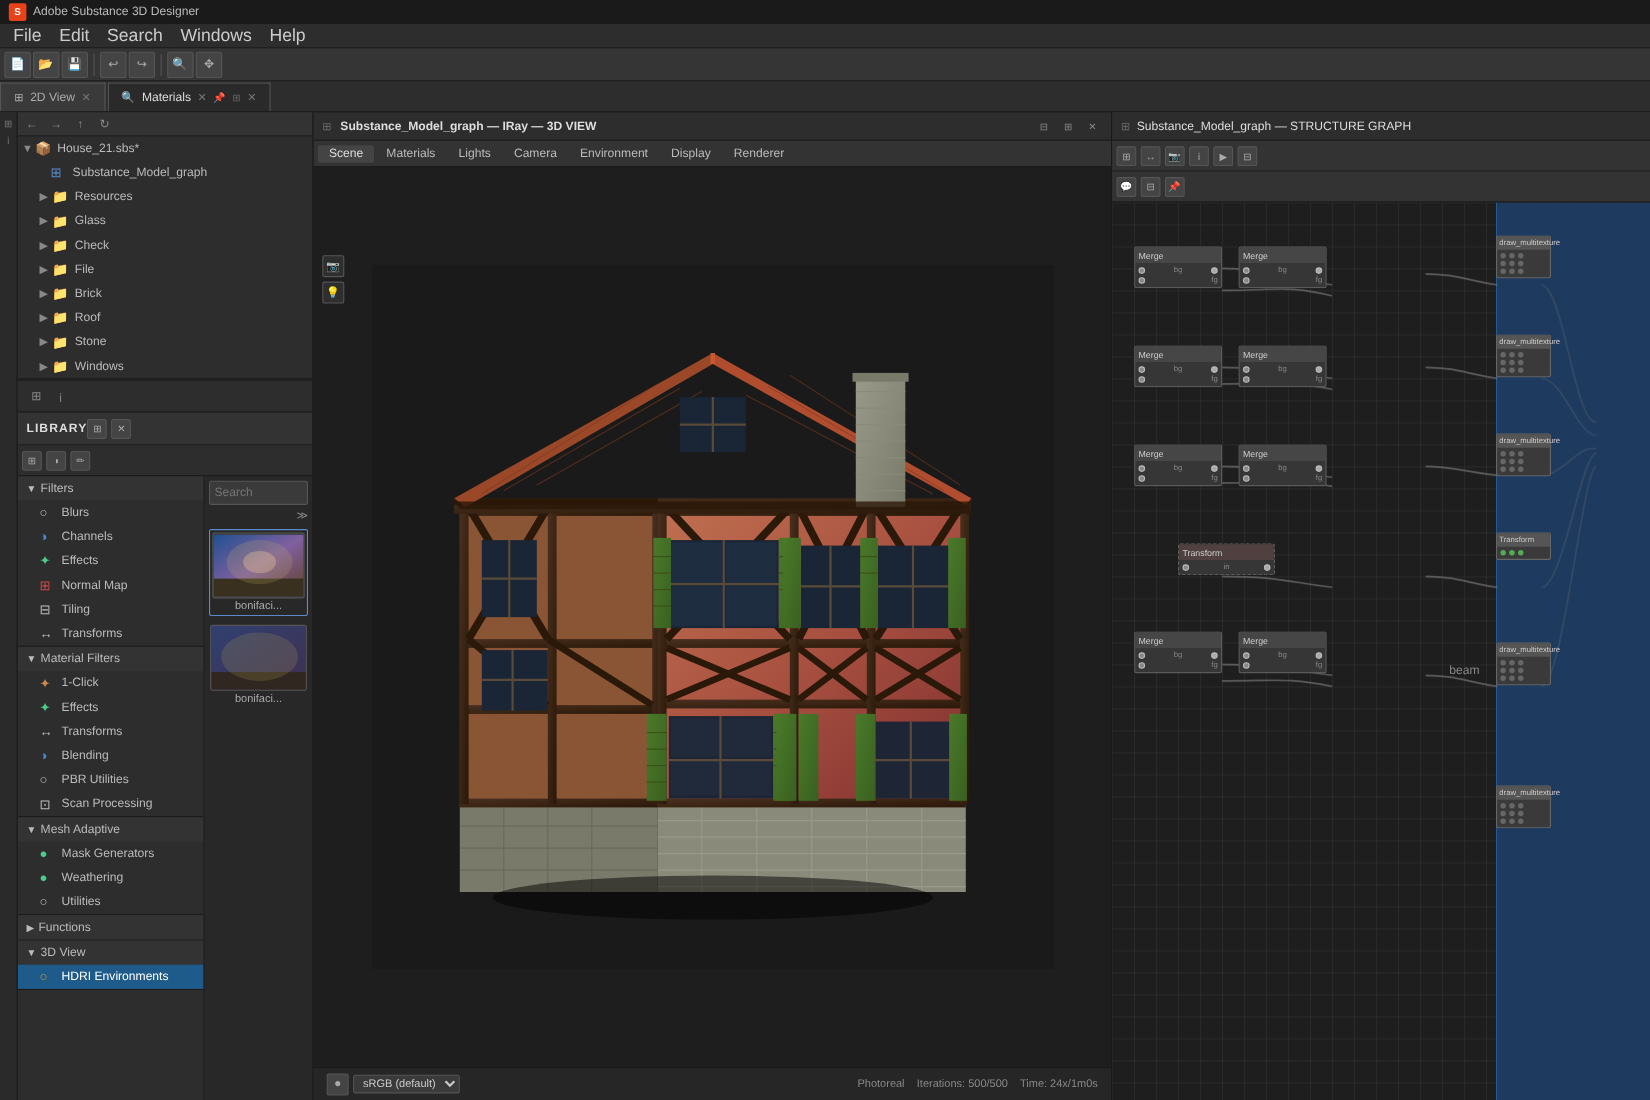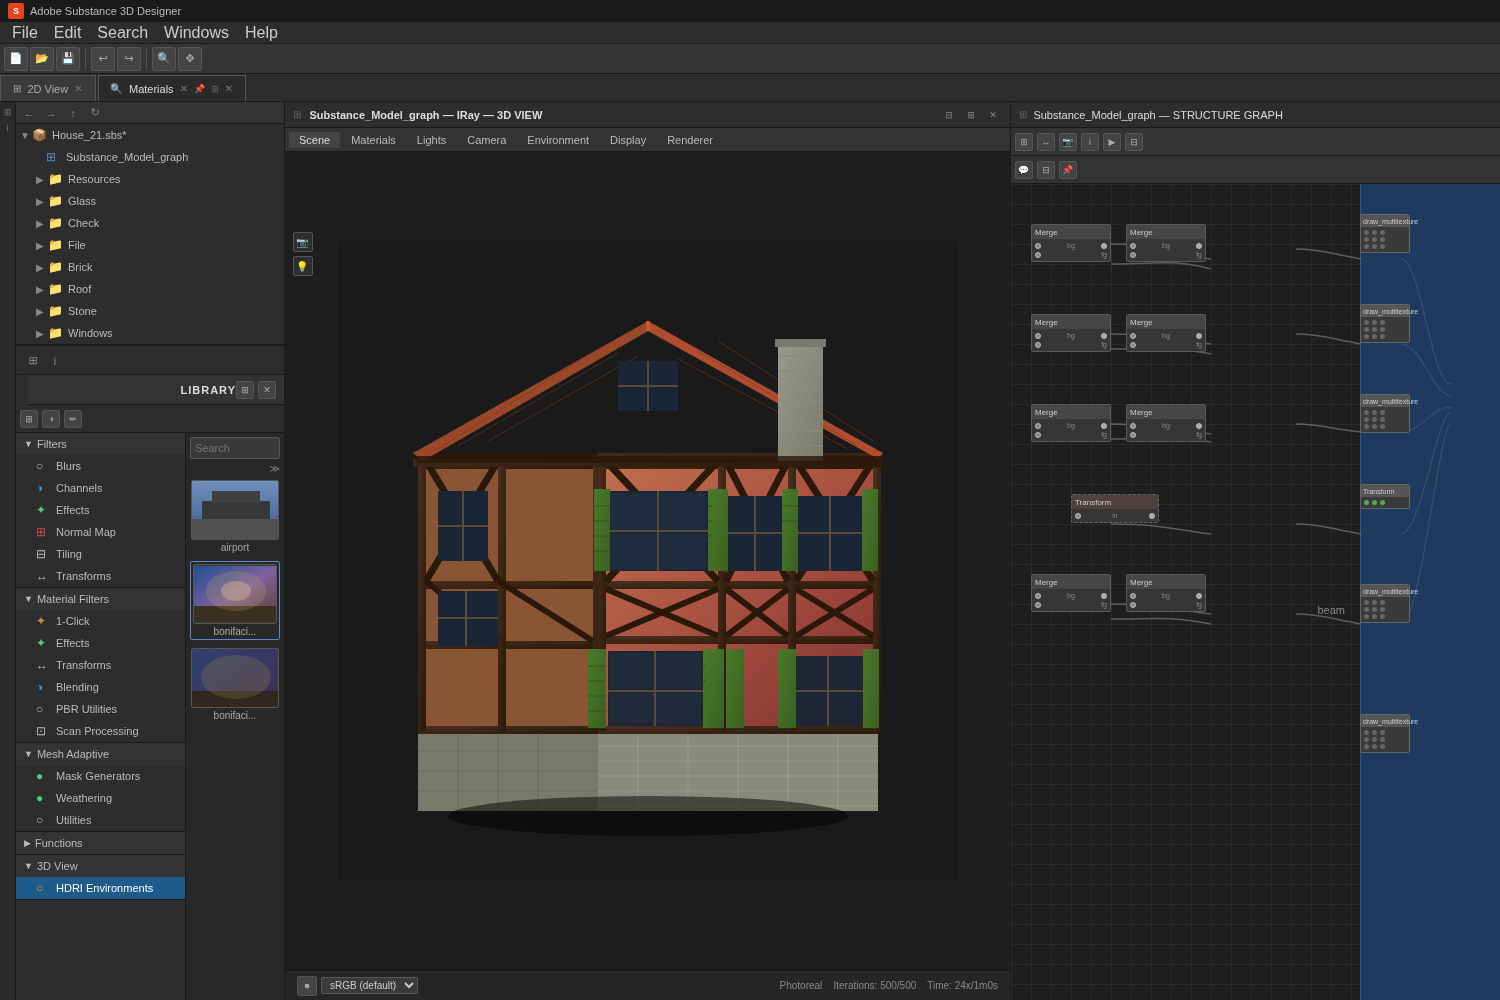--- a/index.html
+++ b/index.html
@@ -136,22 +136,21 @@
       min-height: 0;
     }
 
     #library-header {
       height: 30px;
       background: #333;
       display: flex;
       align-items: center;
       padding: 0 8px;
       border-bottom: 1px solid #1a1a1a;
-      justify-content: flex-end;
-      margin-left: 12px;
+      justify-content: flex-start;
     }
     .library-title {
       font-size: 11px;
       font-weight: bold;
       color: #ddd;
       letter-spacing: 1px;
     }
     .library-header-btns {
       display: flex; gap: 4px;
     }
@@ -804,38 +803,20 @@
               </div>
             </div>
 
             <div id="library-assets">
               <input type="text" class="asset-search" placeholder="Search" style="">
               <div style="display:flex;justify-content:flex-end;margin-bottom:2px;">
                 <span style="font-size:10px;color:#888;cursor:pointer;">≫</span>
               </div>
 
 
-              <div class="asset-item">
-                <div class="asset-thumb" style="width:88px;">
-                  <svg width="88" height="58" xmlns="http://www.w3.org/2000/svg">
-                    <defs>
-                      <linearGradient id="g2" x1="0%" y1="0%" x2="0%" y2="100%">
-                        <stop offset="0%" style="stop-color:#7090c0"></stop>
-                        <stop offset="60%" style="stop-color:#5070a0"></stop>
-                        <stop offset="100%" style="stop-color:#404060"></stop>
-                      </linearGradient>
-                    </defs>
-                    <rect width="88" height="58" fill="url(#g2)"></rect>
-                    <rect x="0" y="38" width="88" height="20" fill="#505050"></rect>
-                    <rect x="10" y="20" width="68" height="18" fill="#383838"></rect>
-                    <rect x="20" y="10" width="48" height="12" fill="#404040"></rect>
-                  </svg>
-                </div>
-                <span class="asset-label">airport</span>
-              </div>
 
               <div class="asset-item" style="border:1px solid #5a8acd;border-radius:2px;padding:2px;">
                 <div class="asset-thumb" style="width:84px;">
                   <svg width="84" height="56" xmlns="http://www.w3.org/2000/svg">
                     <defs>
                       <linearGradient id="g3" x1="0%" y1="0%" x2="100%" y2="100%">
                         <stop offset="0%" style="stop-color:#205090"></stop>
                         <stop offset="50%" style="stop-color:#8060a0"></stop>
                         <stop offset="100%" style="stop-color:#604020"></stop>
                       </linearGradient>

